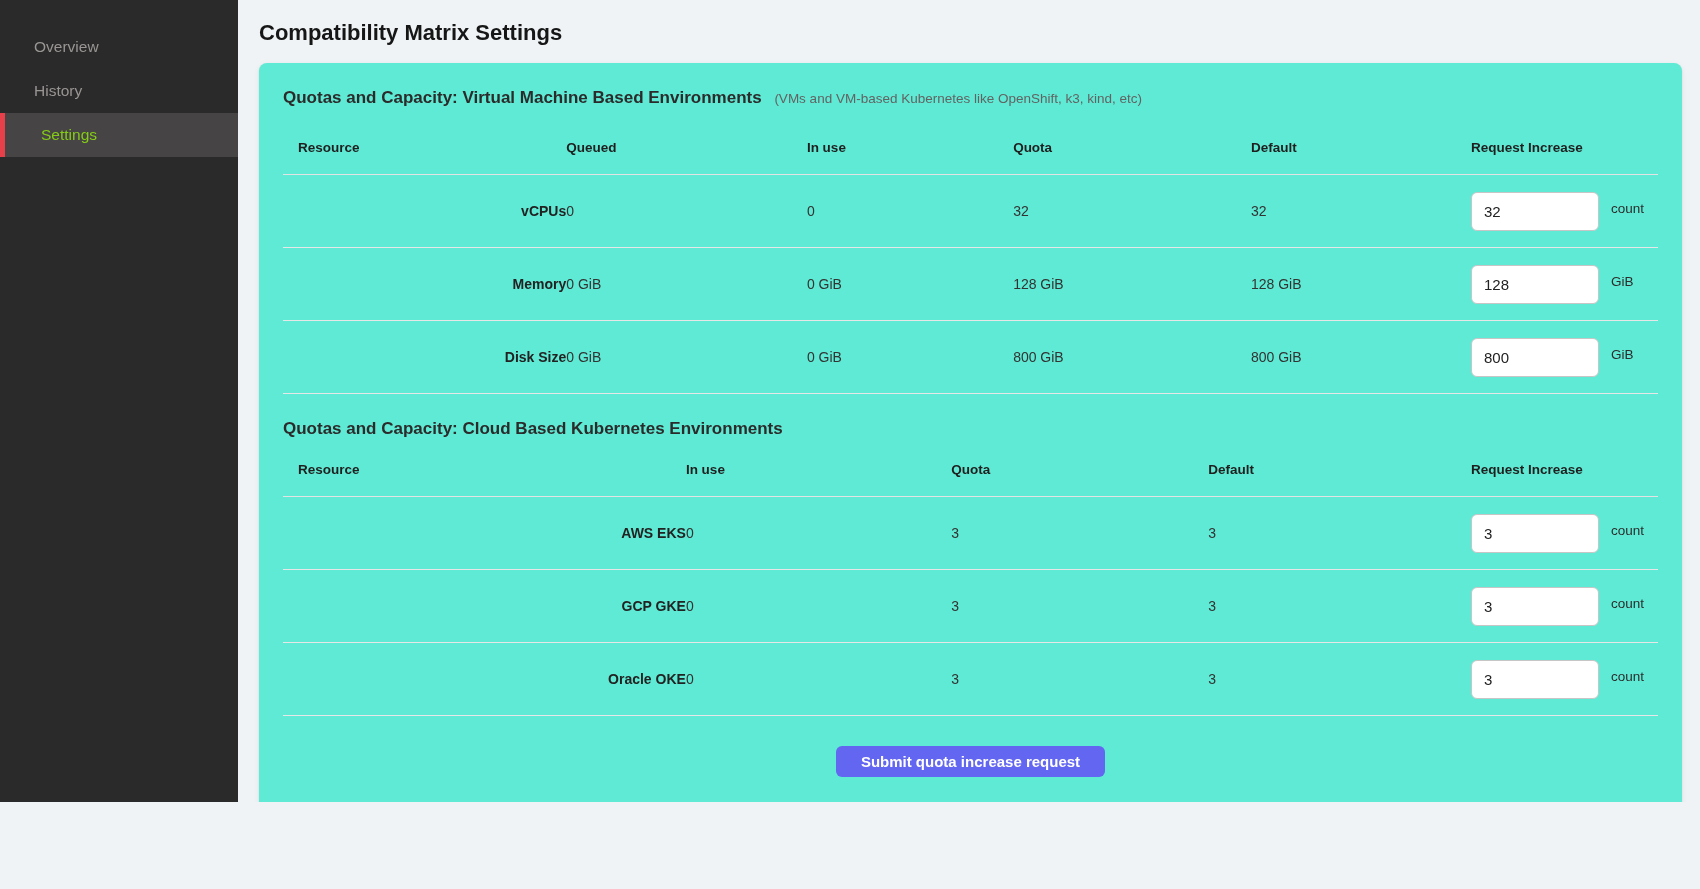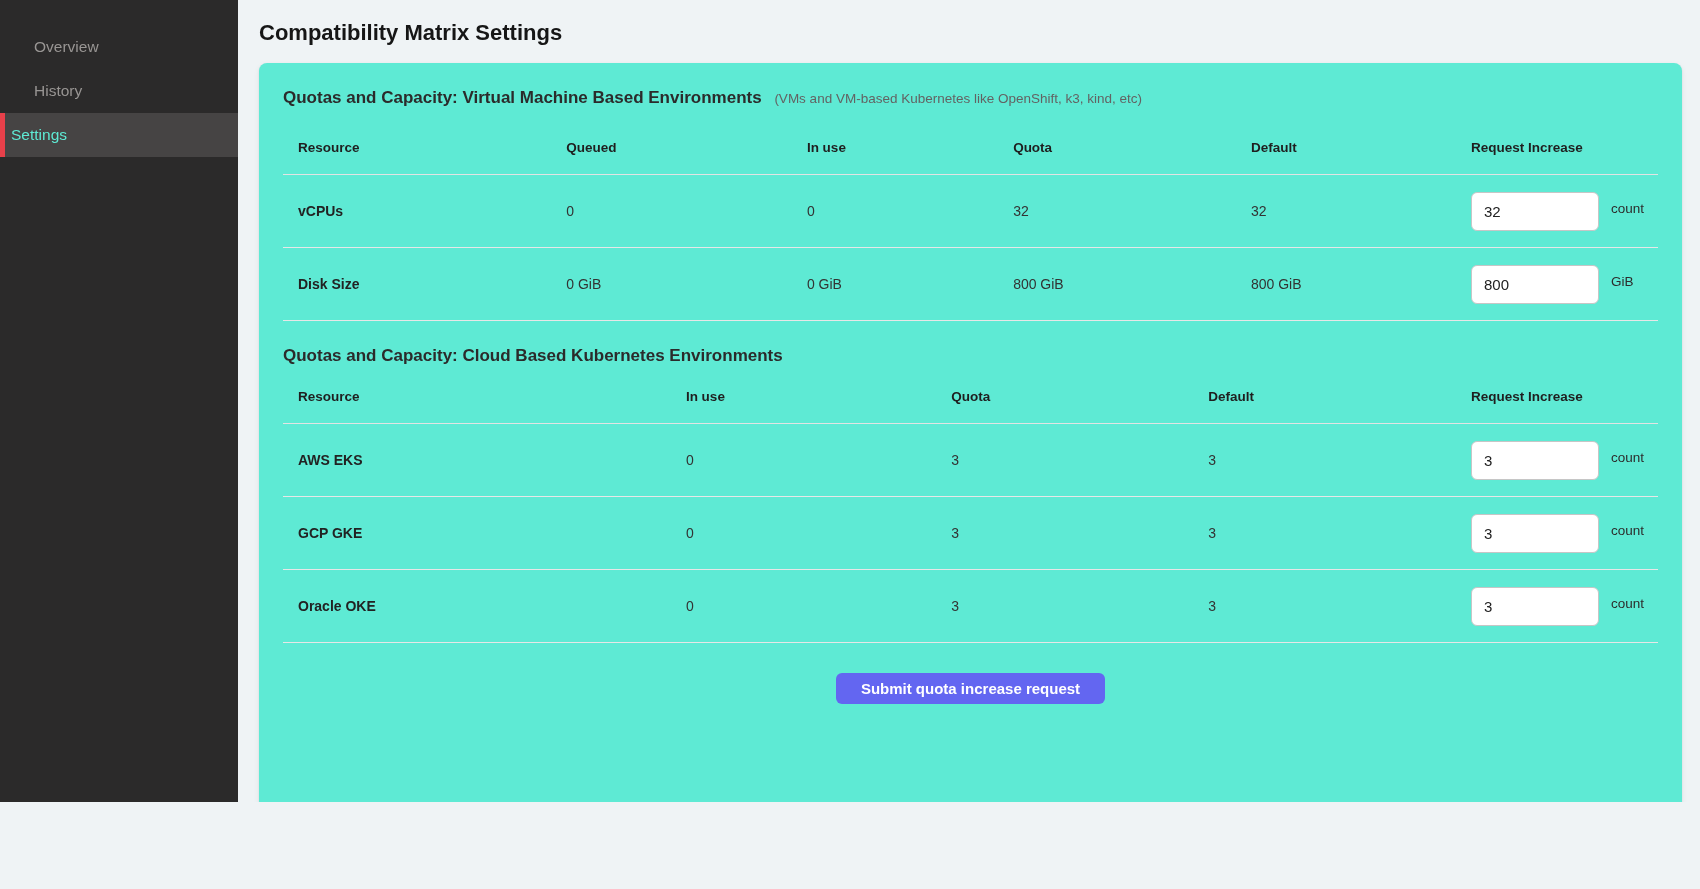--- a/index.html
+++ b/index.html
@@ -31,22 +31,22 @@
     align-items: center;
     padding-left: 29px;
     font-size: 15.5px;
     color: var(--sidebar-text, #989593);
     cursor: pointer;
     border-left: 5px solid transparent;
   }
   .side-item.active {
     background: var(--sidebar-active-bg, #464444);
     border-left: 5px solid var(--active-indicator, #e8404a);
-    padding-left: 6px;
-    color: #5eead4;
+    padding-left: 36px;
+    color: #84cc16;
   }
 
   
   .main {
     flex: 1;
     padding: 20px 18px 0 21px;
     overflow: hidden;
   }
   .page-title {
     font-size: 22px;
@@ -93,21 +93,21 @@
   }
   td {
     height: 73px;
     font-size: 14px;
     color: #333333;
     border-bottom: 1px solid #e7e7e7;
     vertical-align: middle;
     padding: 0;
   }
   th:first-child, td:first-child { padding-left: 15px; }
-  td.resource { font-weight: 600; color: #222; }
+  td.resource { font-weight: 600; color: #222; text-align: right; }
 
   .t1 .c1 { width: 20.6%; }
   .t1 .c2 { width: 17.5%; }
   .t1 .c3 { width: 15.0%; }
   .t1 .c4 { width: 17.3%; }
   .t1 .c5 { width: 16.0%; }
   .t1 .c6 { width: 13.6%; }
   .t2 .c1 { width: 29.3%; }
   .t2 .c2 { width: 19.3%; }
   .t2 .c3 { width: 18.7%; }
@@ -202,20 +202,33 @@
             <td>32</td>
             <td>32</td>
             <td>
               <div class="request-box">
                 <input class="quota-input" type="text" value="32" style="">
                 <span class="unit">count</span>
               </div>
             </td>
           </tr>
           <tr>
+            <td class="resource">Memory</td>
+            <td>0 GiB</td>
+            <td>0 GiB</td>
+            <td>128 GiB</td>
+            <td>128 GiB</td>
+            <td>
+              <div class="request-box">
+                <input class="quota-input" type="text" value="128" style="">
+                <span class="unit">GiB</span>
+              </div>
+            </td>
+          </tr>
+          <tr>
             <td class="resource">Disk Size</td>
             <td>0 GiB</td>
             <td>0 GiB</td>
             <td>800 GiB</td>
             <td>800 GiB</td>
             <td>
               <div class="request-box">
                 <input class="quota-input" type="text" value="800" style="">
                 <span class="unit">GiB</span>
               </div>

